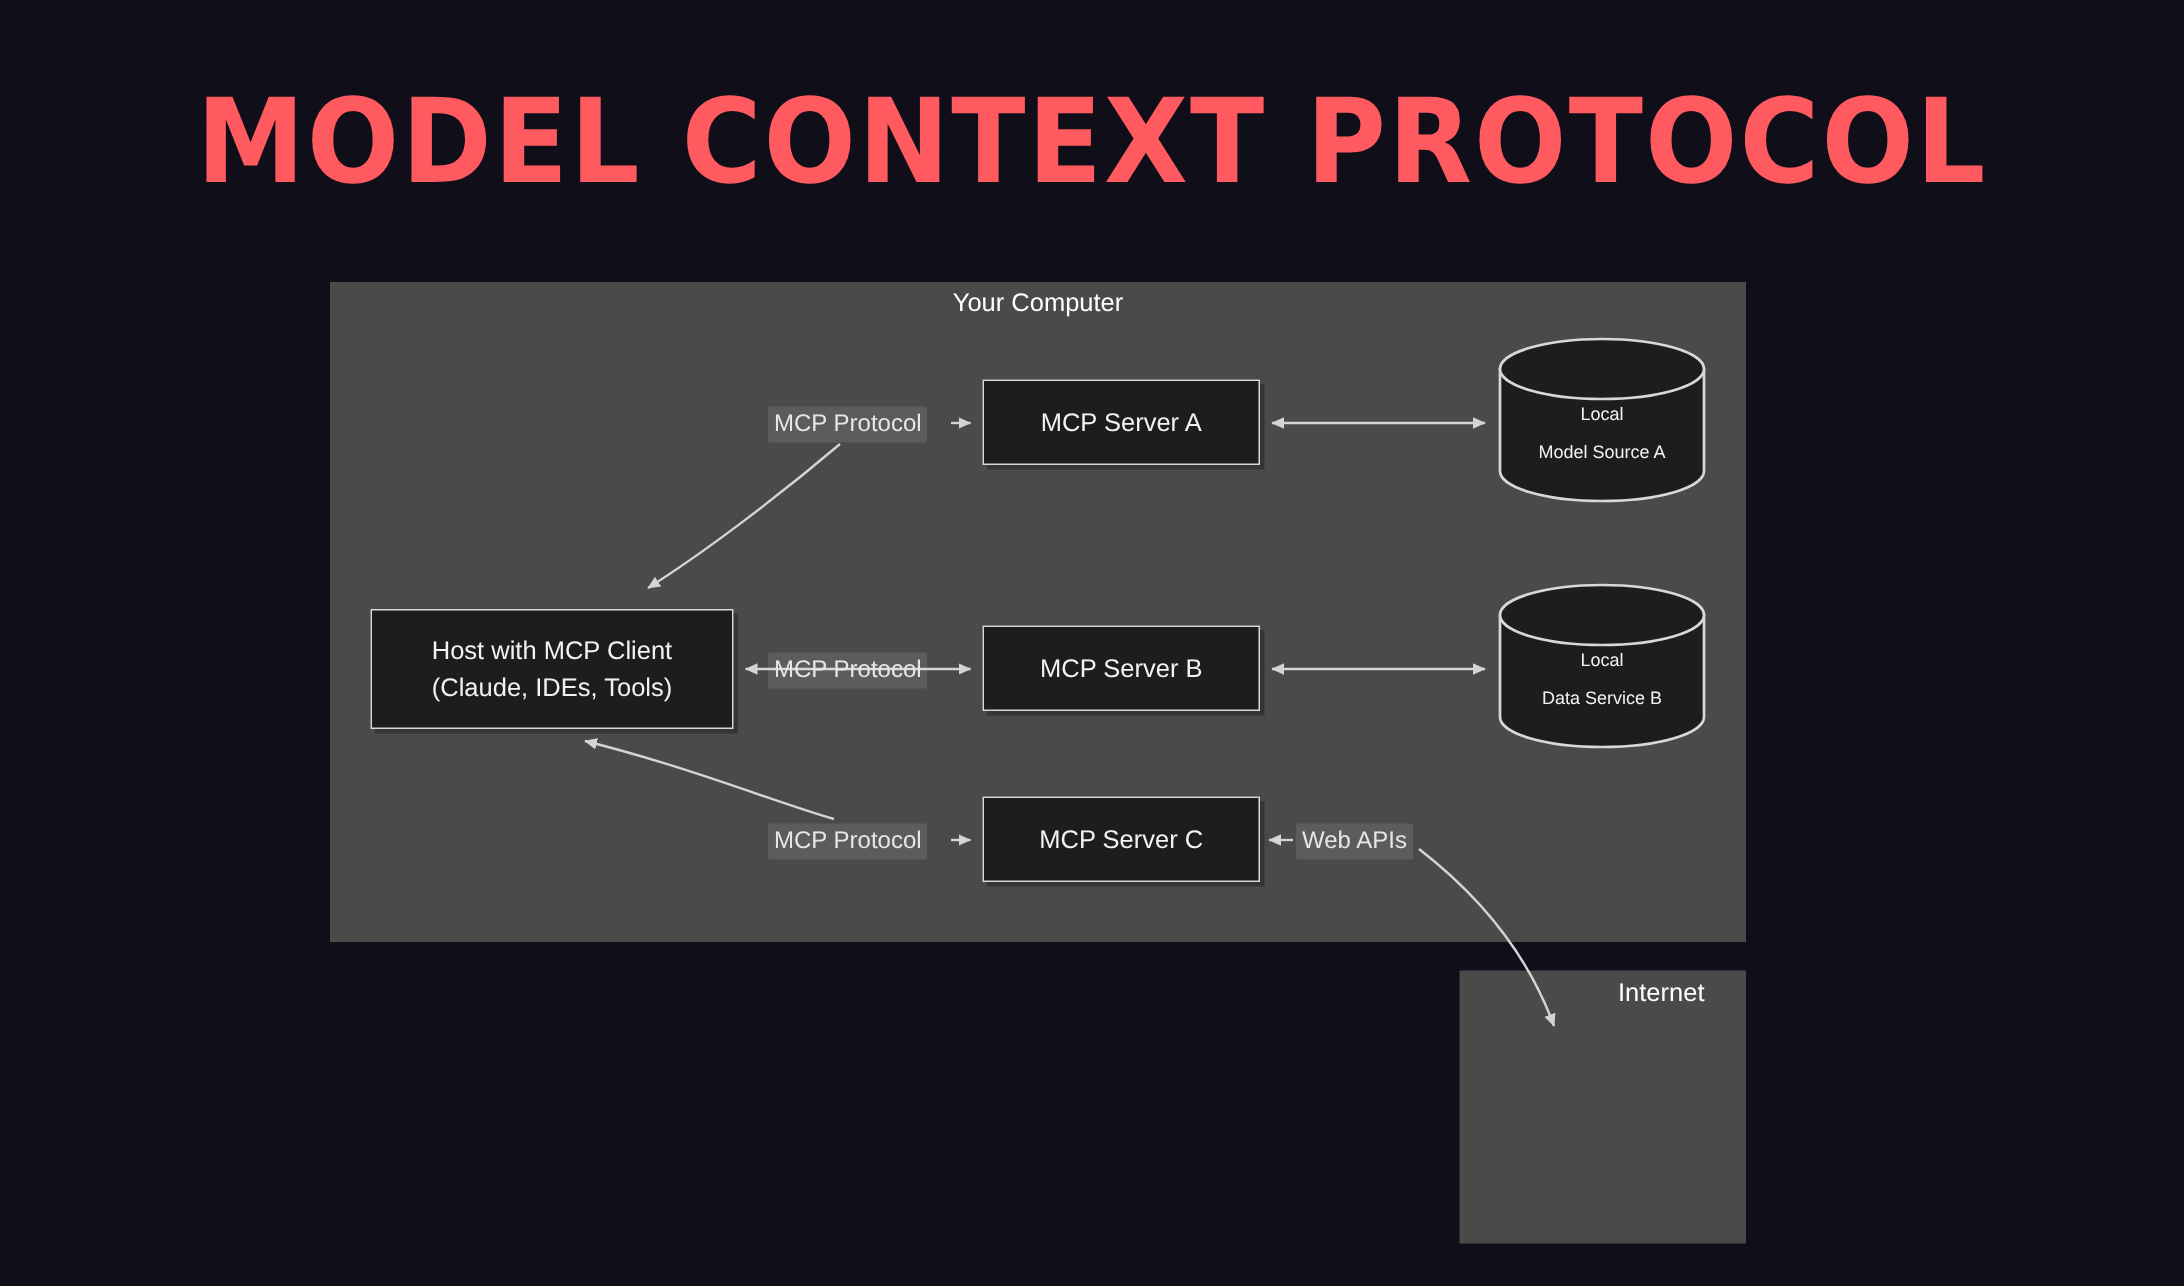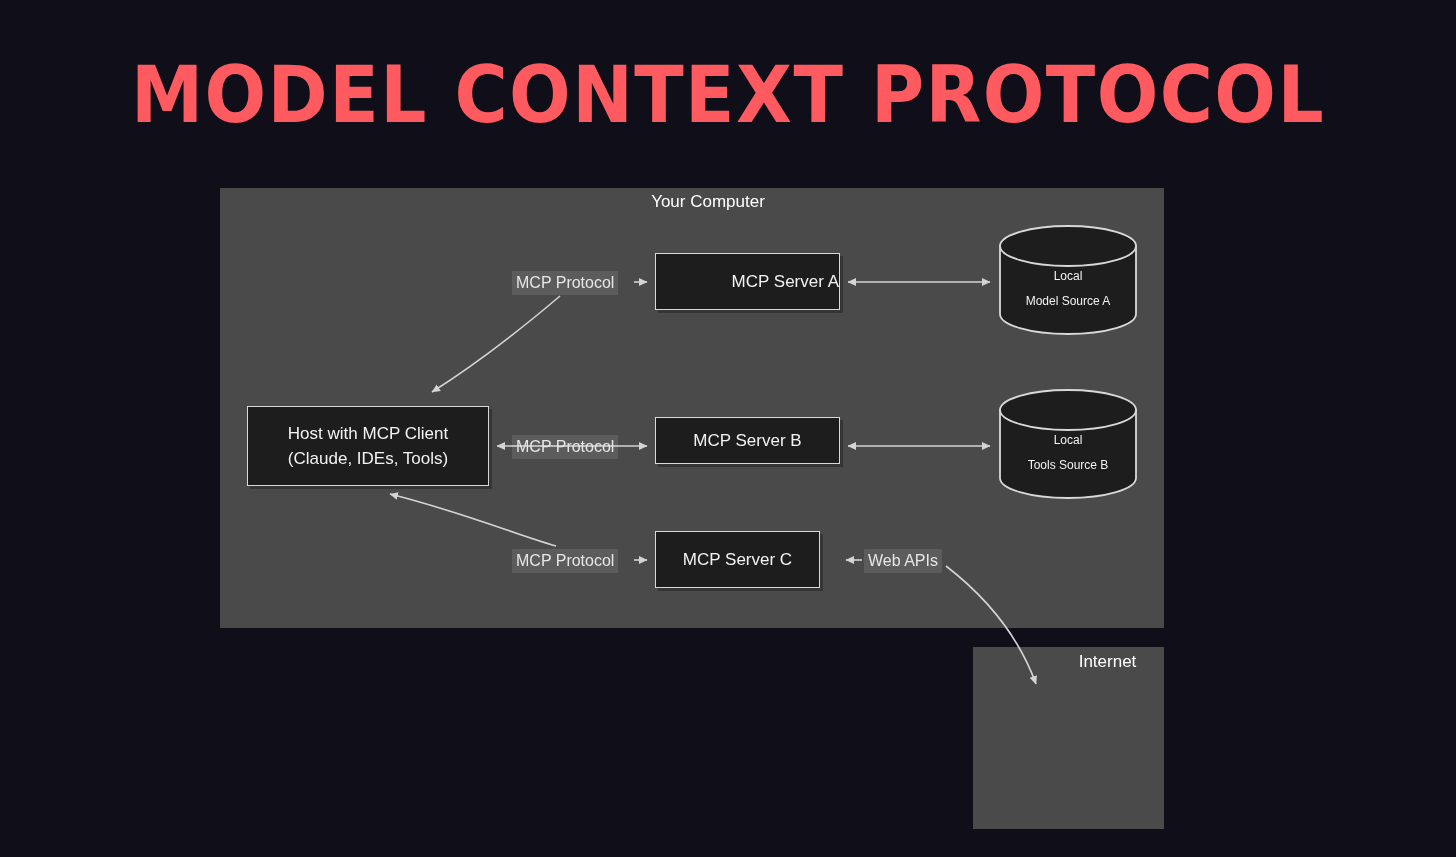--- a/index.html
+++ b/index.html
@@ -68,21 +68,20 @@
     color: #ffffff;
     font-size: 17px;
     line-height: 20px;
     white-space: nowrap;
     text-align: center;
   }
   #label-your-computer {
     left: 220px;
     top: 192px;
     width: 944px;
-    margin-left: 16px;
   }
   #label-internet {
     left: 973px;
     top: 652px;
     width: 191px;
     padding-left: 39px;
   }
 
   
   .node-box {
@@ -93,23 +92,23 @@
     color: #f2f2f2;
     display: flex;
     flex-direction: column;
     align-items: center;
     justify-content: center;
     font-size: 17px;
     line-height: 25px;
     text-align: center;
     box-shadow: 3px 3px 0 rgba(0,0,0,0.28);
   }
-  #node-mcp-server-a { left: 655px; top: 253px; width: 185px; height: 57px; align-items: flex-end; }
-  #node-mcp-server-b { left: 655px; top: 417px; width: 185px; height: 47px; }
-  #node-mcp-server-c { left: 655px; top: 531px; width: 165px; height: 57px; }
+  #node-mcp-server-a { left: 655px; top: 253px; width: 185px; height: 57px; }
+  #node-mcp-server-b { left: 655px; top: 417px; width: 185px; height: 57px; }
+  #node-mcp-server-c { left: 655px; top: 531px; width: 185px; height: 57px; }
   #node-host {
     left: 247px; top: 406px; width: 242px; height: 80px;
   }
 
   
   .cylinder {
     position: absolute;
   }
   .cylinder svg { display: block; }
   .cylinder .cyl-text {
@@ -243,21 +242,21 @@
     </div>
   </div>
 
   <div class="cylinder" id="cyl-data-source-b">
     <svg width="140" height="112" viewBox="0 0 140 112" xmlns="http://www.w3.org/2000/svg">
       <path d="M2,22 L2,90 A68,20 0 0 0 138,90 L138,22 Z" fill="#1d1d1d" stroke="#d8d8d8" stroke-width="1.8"></path>
       <ellipse cx="70" cy="22" rx="68" ry="20" fill="#1d1d1d" stroke="#d8d8d8" stroke-width="1.8"></ellipse>
     </svg>
     <div class="cyl-text">
       <div>Local</div>
-      <div>Tools Source B</div>
+      <div>Data Service B</div>
     </div>
   </div>
 
 
   <div class="edge-label" id="edge-label-protocol-a">MCP Protocol</div>
   <div class="edge-label" id="edge-label-protocol-b">MCP Protocol</div>
   <div class="edge-label" id="edge-label-protocol-c">MCP Protocol</div>
   <div class="edge-label" id="edge-label-web-apis">Web APIs</div>
 
 </div>

